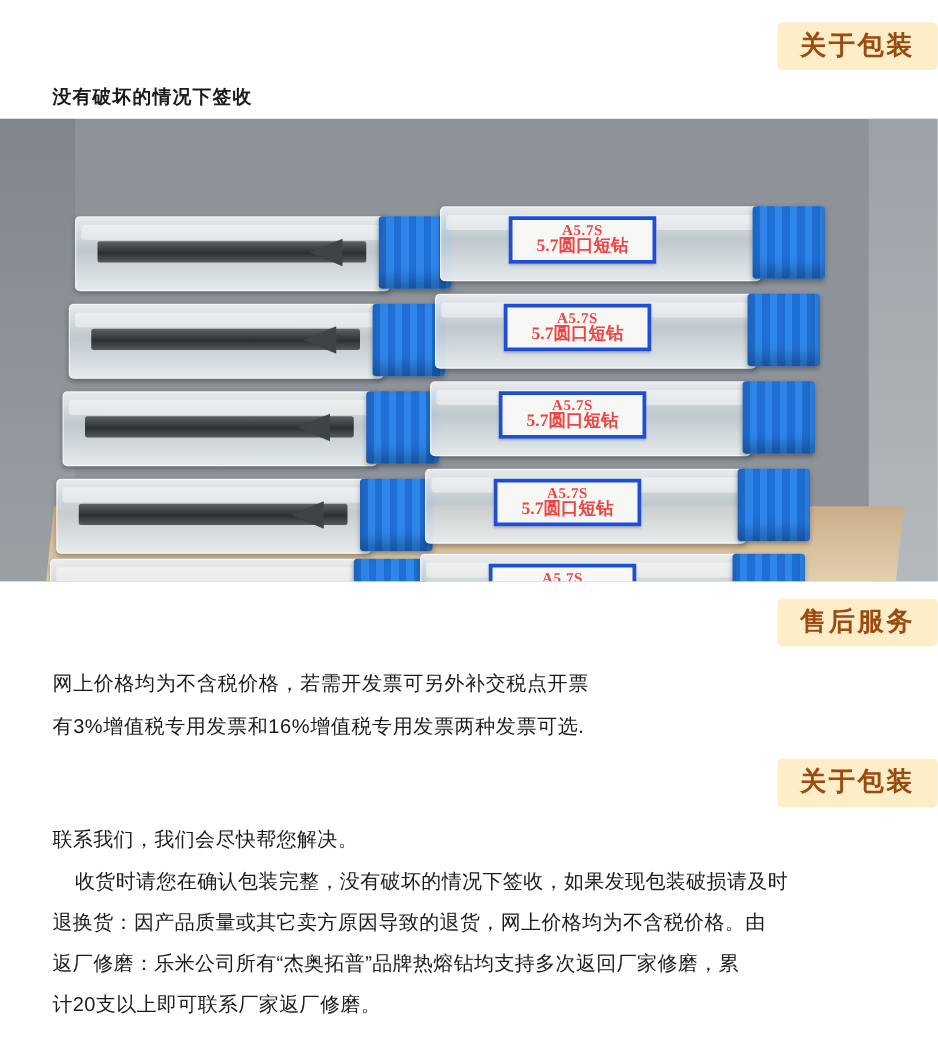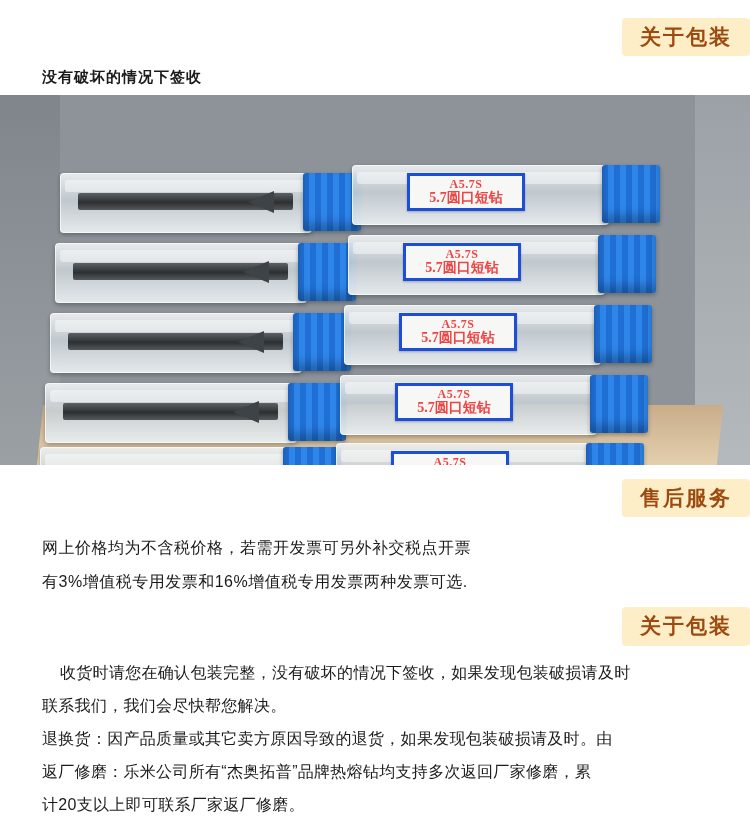--- a/index.html
+++ b/index.html
@@ -261,20 +261,20 @@
   <div class="block-invoice">
     <div class="para">网上价格均为不含税价格，若需开发票可另外补交税点开票</div>
     <div class="para">有3%增值税专用发票和16%增值税专用发票两种发票可选.</div>
   </div>
 
   <div class="spacer-8"></div>
   <div class="heading-wrap">
     <span class="heading">关于包装</span>
   </div>
   <div class="block-service">
+    <div class="svc-para">联系我们，我们会尽快帮您解决。</div>
     <div class="svc-para first">收货时请您在确认包装完整，没有破坏的情况下签收，如果发现包装破损请及时</div>
-    <div class="svc-para">联系我们，我们会尽快帮您解决。</div>
-    <div class="svc-para">退换货：因产品质量或其它卖方原因导致的退货，如果发现包装破损请及时。由</div>
+    <div class="svc-para">退换货：因产品质量或其它卖方原因导致的退货，网上价格均为不含税价格。由</div>
     <div class="svc-para">返厂修磨：乐米公司所有“杰奥拓普”品牌热熔钻均支持多次返回厂家修磨，累</div>
     <div class="svc-para">计20支以上即可联系厂家返厂修磨。</div>
   </div>
 
 </div>
 
 </body></html>

